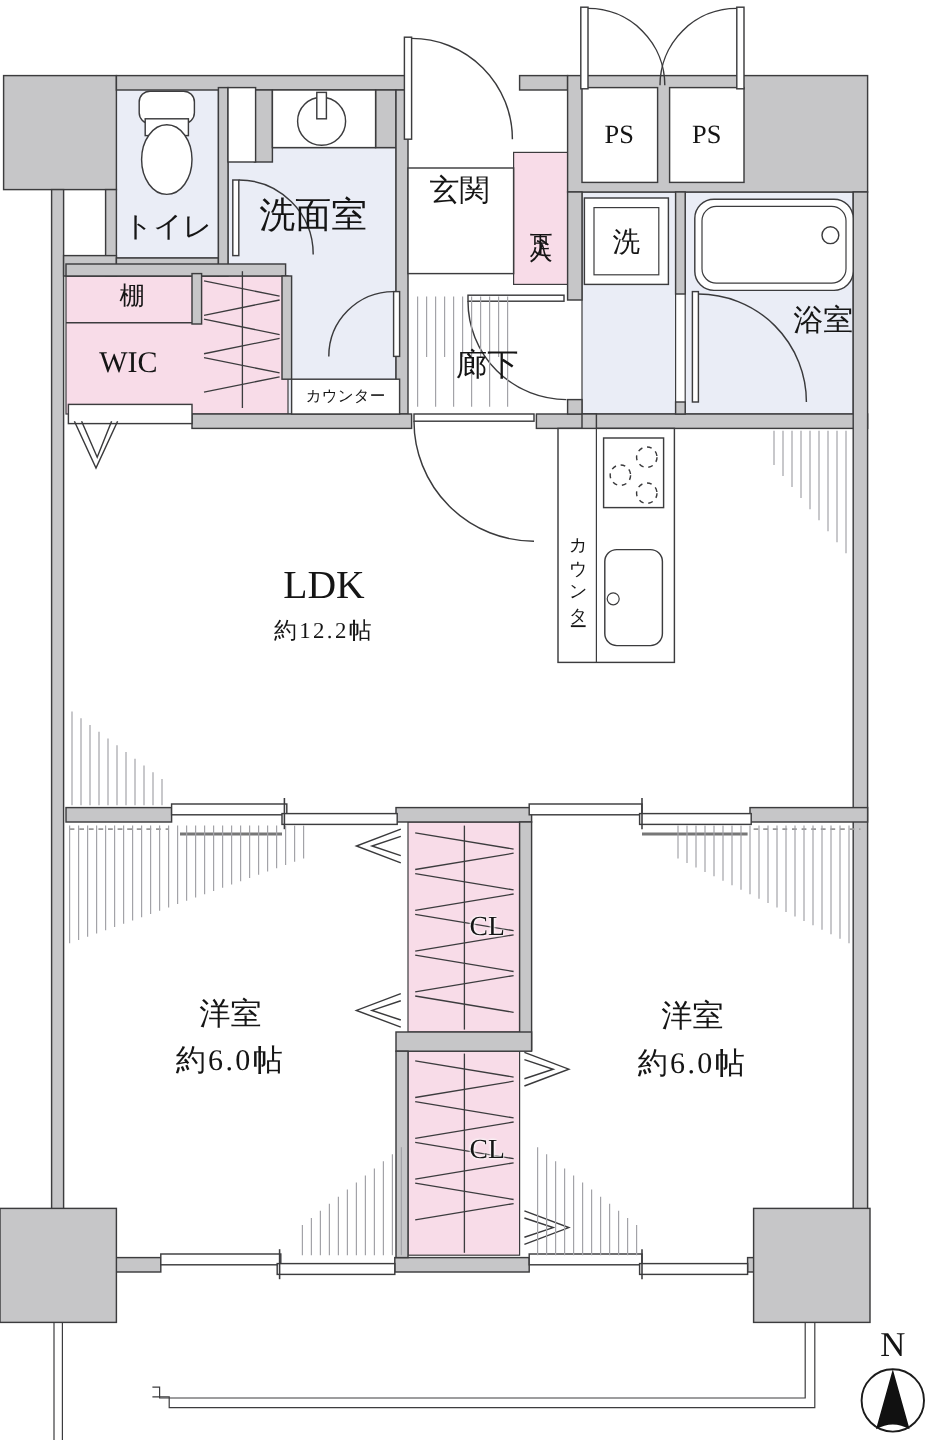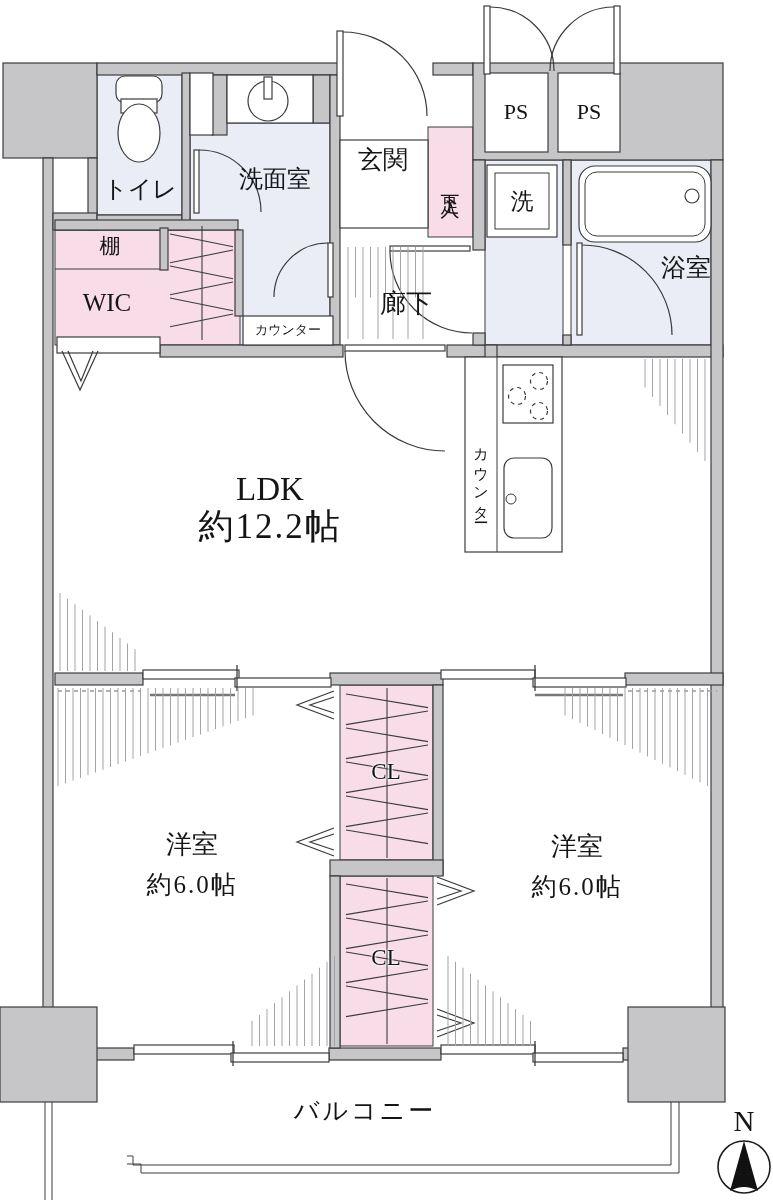--- a/index.html
+++ b/index.html
@@ -9,21 +9,21 @@
   .w  {fill:var(--wall);stroke:var(--line);stroke-width:1.2;}
   .pk {fill:var(--pink);stroke:var(--line);stroke-width:1;}
   .bl {fill:var(--blue);stroke:var(--line);stroke-width:1;}
   .wh {fill:#ffffff;stroke:var(--line);stroke-width:1.2;}
   .ln {stroke:var(--line);stroke-width:1.3;fill:none;}
   .thin{stroke:var(--line);stroke-width:1;fill:none;}
   .arc{stroke:#3a3a3c;stroke-width:1.2;fill:none;}
   .lbl{position:absolute;transform:translate(-50%,-50%);white-space:nowrap;
        color:#151515;line-height:1.05;text-align:center;}
   .vert{writing-mode:vertical-rl;text-orientation:upright;letter-spacing:2px;}
-  .halo{text-shadow:0 0 2px #fff,0 0 2px #fff,0 0 3px #fff;}
+  .halo{text-shadow:0 0 2px #fff,0 0 2px #fff,0 0 3px #fff;margin-left:20px;}
 </style>
 </head>
 <body>
 
 <div id="plan">
 <svg width="773" height="1200" viewBox="0 0 773 1200">
 
   <g>
     <rect class="bl" x="97" y="73" width="85" height="142"></rect>
     <rect class="bl" x="190" y="123" width="140" height="222"></rect>
@@ -331,35 +331,34 @@
     <path class="thin" d="M127,1156 L133,1156 L133,1165 L671,1165 L671,1102"></path>
   </g>
 
   <g>
     <circle cx="744" cy="1167" r="26" fill="#fff" stroke="#1c1c1c" stroke-width="1.6"></circle>
     <path d="M744,1141 L730,1191 Q744,1183 758,1191 Z" fill="#111"></path>
   </g>
 </svg>
 
   <div class="lbl" style="left:140px;top:190px;font-size:24px">トイレ</div>
-  <div class="lbl" style="left:275px;top:180px;font-size:24px">洗面室</div>
+  <div class="lbl" style="left:261px;top:180px;font-size:30px">洗面室</div>
   <div class="lbl" style="left:383px;top:160px;font-size:25px">玄関</div>
   <div class="lbl vert" style="left:450px;top:183px;font-size:19px">下足入</div>
   <div class="lbl" style="left:516px;top:112px;font-size:22px">PS</div>
   <div class="lbl" style="left:589px;top:112px;font-size:22px">PS</div>
   <div class="lbl" style="left:522px;top:202px;font-size:23px">洗</div>
   <div class="lbl" style="left:686px;top:268px;font-size:25px">浴室</div>
   <div class="lbl" style="left:110px;top:246px;font-size:21px">棚</div>
   <div class="lbl" style="left:107px;top:303px;font-size:25px">WIC</div>
   <div class="lbl" style="left:288px;top:330px;font-size:13px">カウンター</div>
   <div class="lbl" style="left:406px;top:304px;font-size:26px">廊下</div>
   <div class="lbl" style="left:270px;top:489px;font-size:33px">LDK</div>
-  <div class="lbl" style="left:270px;top:527px;font-size:35px;letter-spacing:2px">約12.2帖</div>
+  <div class="lbl" style="left:270px;top:527px;font-size:19px;letter-spacing:2px">約12.2帖</div>
   <div class="lbl vert" style="left:480px;top:477px;font-size:15px">カウンター</div>
   <div class="lbl halo" style="left:386px;top:772px;font-size:23px">CL</div>
   <div class="lbl halo" style="left:386px;top:958px;font-size:23px">CL</div>
   <div class="lbl" style="left:192px;top:845px;font-size:26px">洋室</div>
   <div class="lbl" style="left:192px;top:885px;font-size:25px;letter-spacing:2px">約6.0帖</div>
   <div class="lbl" style="left:577px;top:847px;font-size:26px">洋室</div>
   <div class="lbl" style="left:577px;top:887px;font-size:25px;letter-spacing:2px">約6.0帖</div>
-  <div class="lbl" style="left:365px;top:1111px;font-size:25px;letter-spacing:3px">バルコニー</div>
   <div class="lbl" style="left:744px;top:1121px;font-size:29px">N</div>
 </div>
 
 </body></html>

